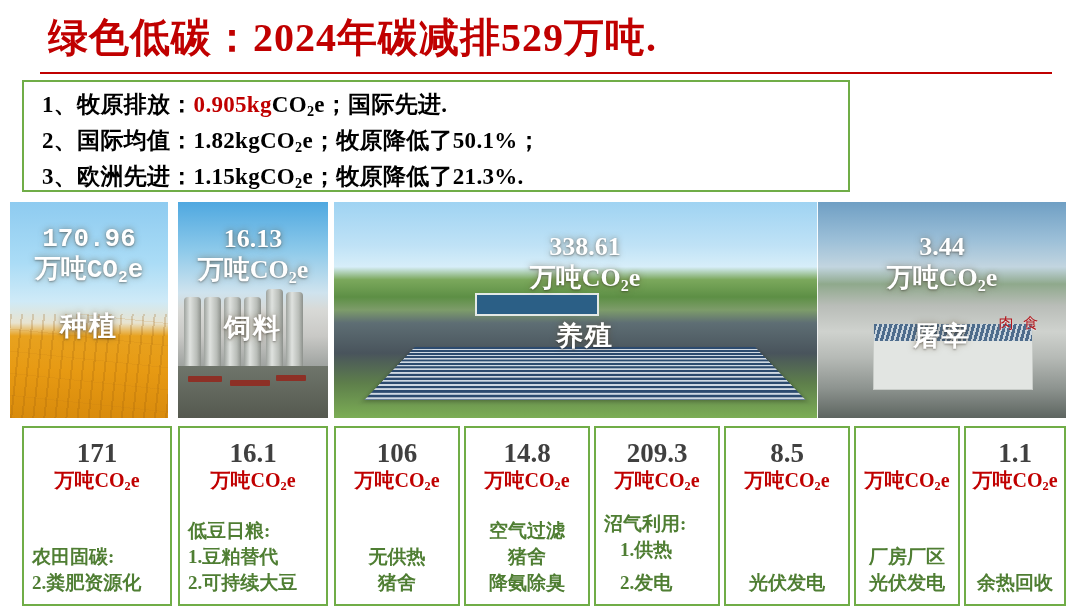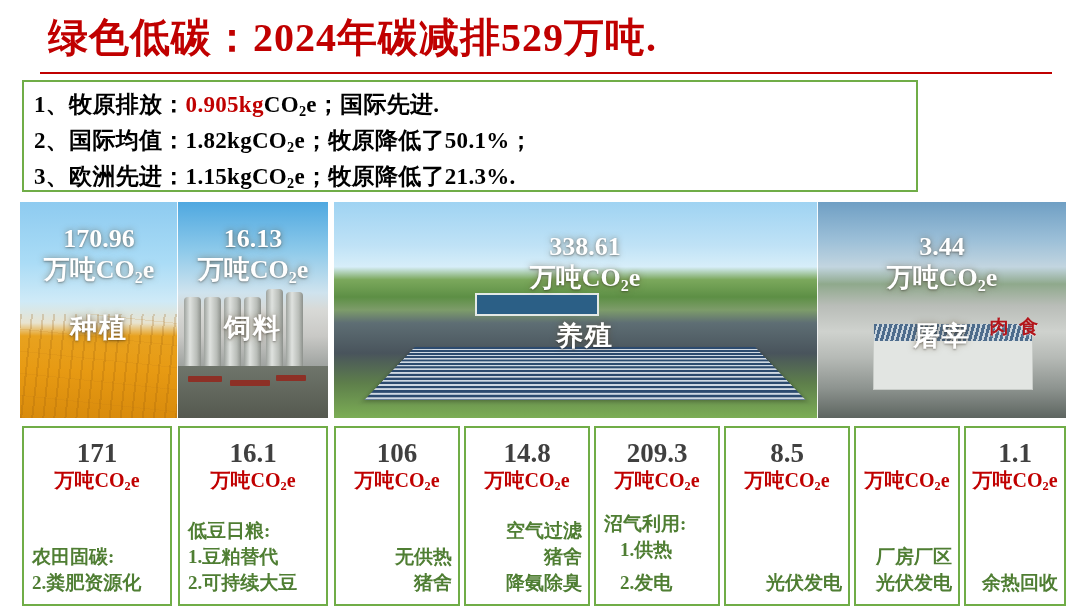--- a/index.html
+++ b/index.html
@@ -37,25 +37,25 @@
     position: absolute;
     left: 40px; top: 72px;
     width: 1012px; height: 2px;
     background: #C00000;
   }
 
   
   .infobox {
     position: absolute;
     left: 22px; top: 80px;
-    width: 896px; height: 112px;
+    width: 828px; height: 112px;
     border: 2px solid #70AD47;
     background: #ffffff;
     box-sizing: border-box;
-    padding: 6px 0 0 10px;
+    padding: 6px 0 0 18px;
   }
   .info-line {
     font-size: 23px;
     font-weight: bold;
     color: #000000;
     line-height: 34px;
     white-space: nowrap;
     letter-spacing: 0.3px;
   }
   .info-line .hl { color: #C00000; }
@@ -134,21 +134,21 @@
     position: absolute; left: 22%; width: 64%; top: 56%; height: 30%;
     background: linear-gradient(to bottom, #8fa3b4 0 26%, #e2e5e2 26% 100%);
     border: 1px solid #c8ccc8;
   }
   .bldg-roof {
     position: absolute; left: 0; right: 0; top: 0; height: 26%;
     background: repeating-linear-gradient(105deg, #4d6c8c 0 3px, #cbd6de 3px 5px);
   }
   .logo-red {
     position: absolute; right: 10%; top: 52%;
-    color: #b3151b; font-weight: bold; font-size: 19px; letter-spacing: 3px;
+    color: #b3151b; font-weight: normal; font-size: 15px; letter-spacing: 3px;
     text-shadow: 0 1px 1px rgba(255,255,255,0.5);
   }
 
   
   .card {
     position: absolute;
     top: 426px; height: 180px;
     border: 2px solid #70AD47;
     background: #ffffff;
     box-sizing: border-box;
@@ -167,21 +167,21 @@
     font-size: 20px; line-height: 24px;
   }
   .card .body {
     position: absolute; left: 0; right: 0; bottom: 8px;
     color: #4F7E33; font-weight: bold;
     font-size: 19px; line-height: 26px;
     padding: 0 6px;
     box-sizing: border-box;
   }
   .card .body.left { text-align: left; padding-left: 8px; }
-  .card .body.center { text-align: right; }
+  .card .body.center { text-align: center; }
 </style>
 </head>
 <body>
 
 <div id="slide">
 
   <div class="title-wrap">
     <div class="title">绿色低碳：2024年碳减排529万吨.</div>
   </div>
   <div class="title-rule"></div>
@@ -191,21 +191,21 @@
       <span>1、牧原排放：</span><span class="hl">0.905kg</span><span>CO</span><sub>2</sub><span>e；国际先进.</span>
     </div>
     <div class="info-line">
       <span>2、国际均值：1.82kg</span><span>CO</span><sub>2</sub><span>e；牧原降低了50.1%；</span>
     </div>
     <div class="info-line">
       <span>3、欧洲先进：1.15kg</span><span>CO</span><sub>2</sub><span>e；牧原降低了21.3%.</span>
     </div>
   </div>
 
-  <div class="photo sky-a" style="left:20px; width:158px;">
+  <div class="photo sky-a" style="left:10px; width:158px;font-family:Liberation Mono, monospace;">
     <div class="texture-field"></div>
     <div class="overlay ov-num">170.96</div>
     <div class="overlay ov-unit"><span>万吨CO</span><sub>2</sub><span>e</span></div>
     <div class="overlay ov-name">种植</div>
   </div>
 
   <div class="photo sky-b" style="left:178px; width:150px;">
     <div class="silos">
       <div class="silo" style="left:4px;"></div>
       <div class="silo" style="left:24px;"></div>

